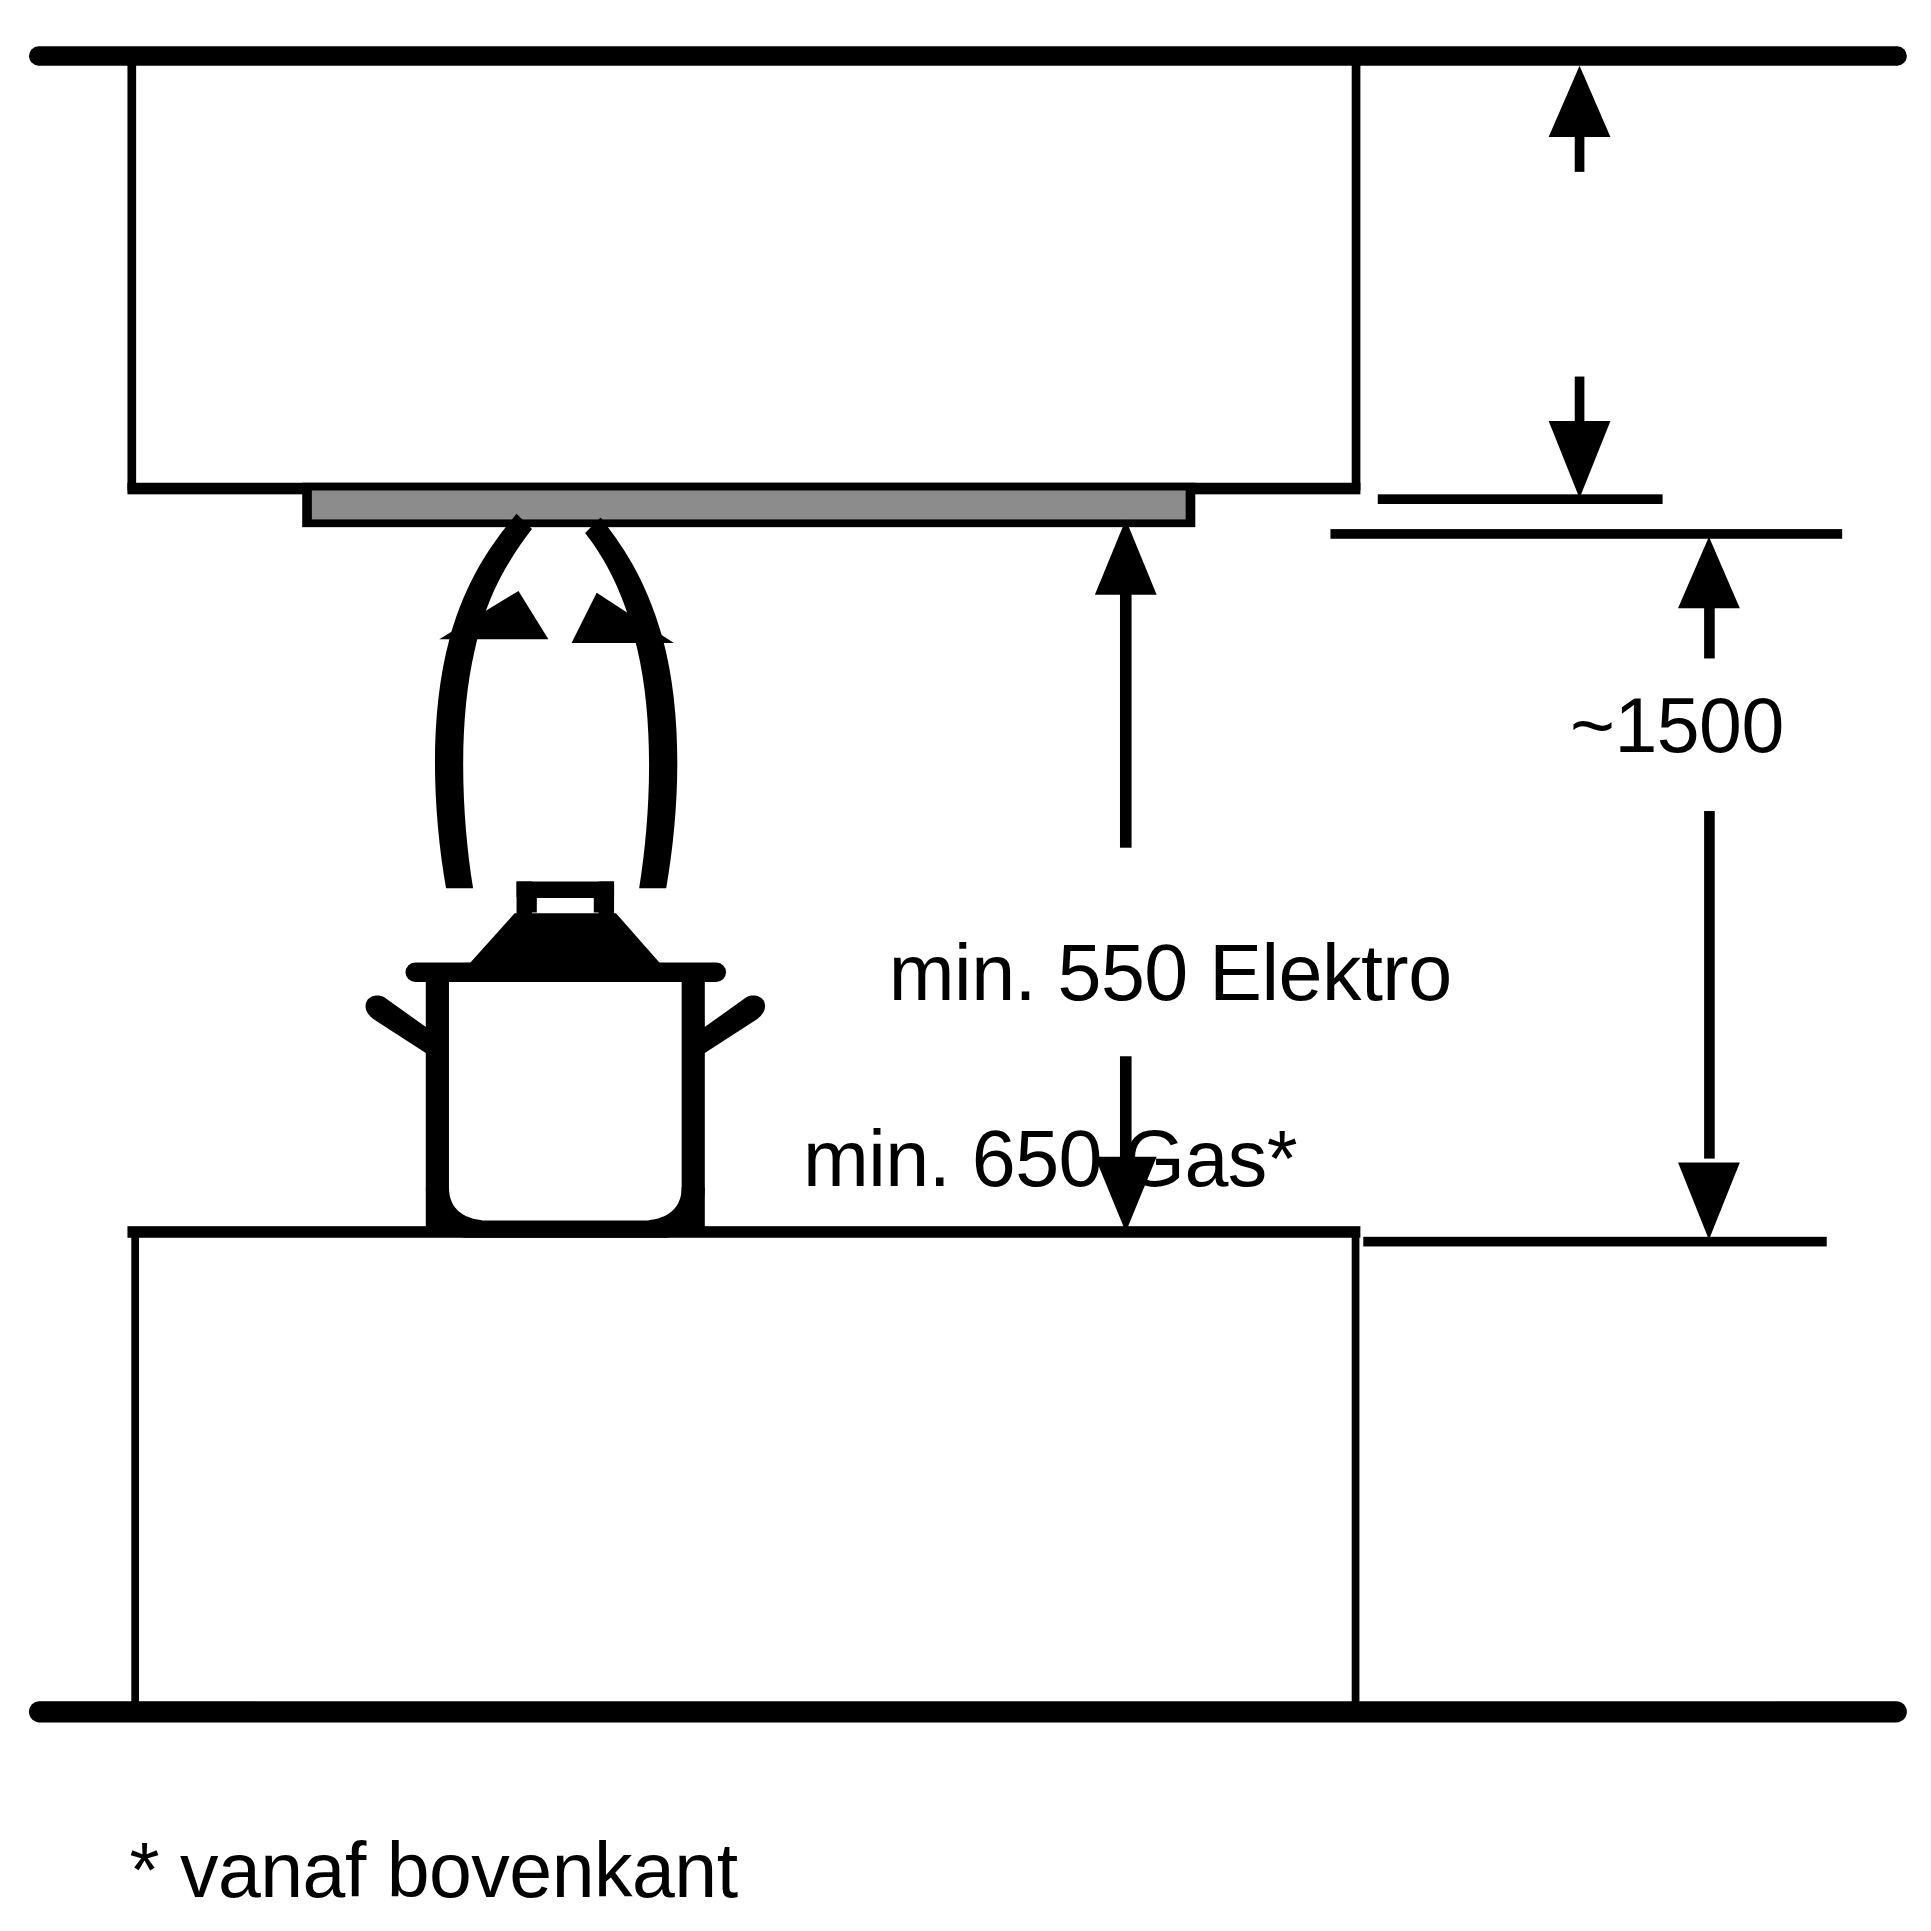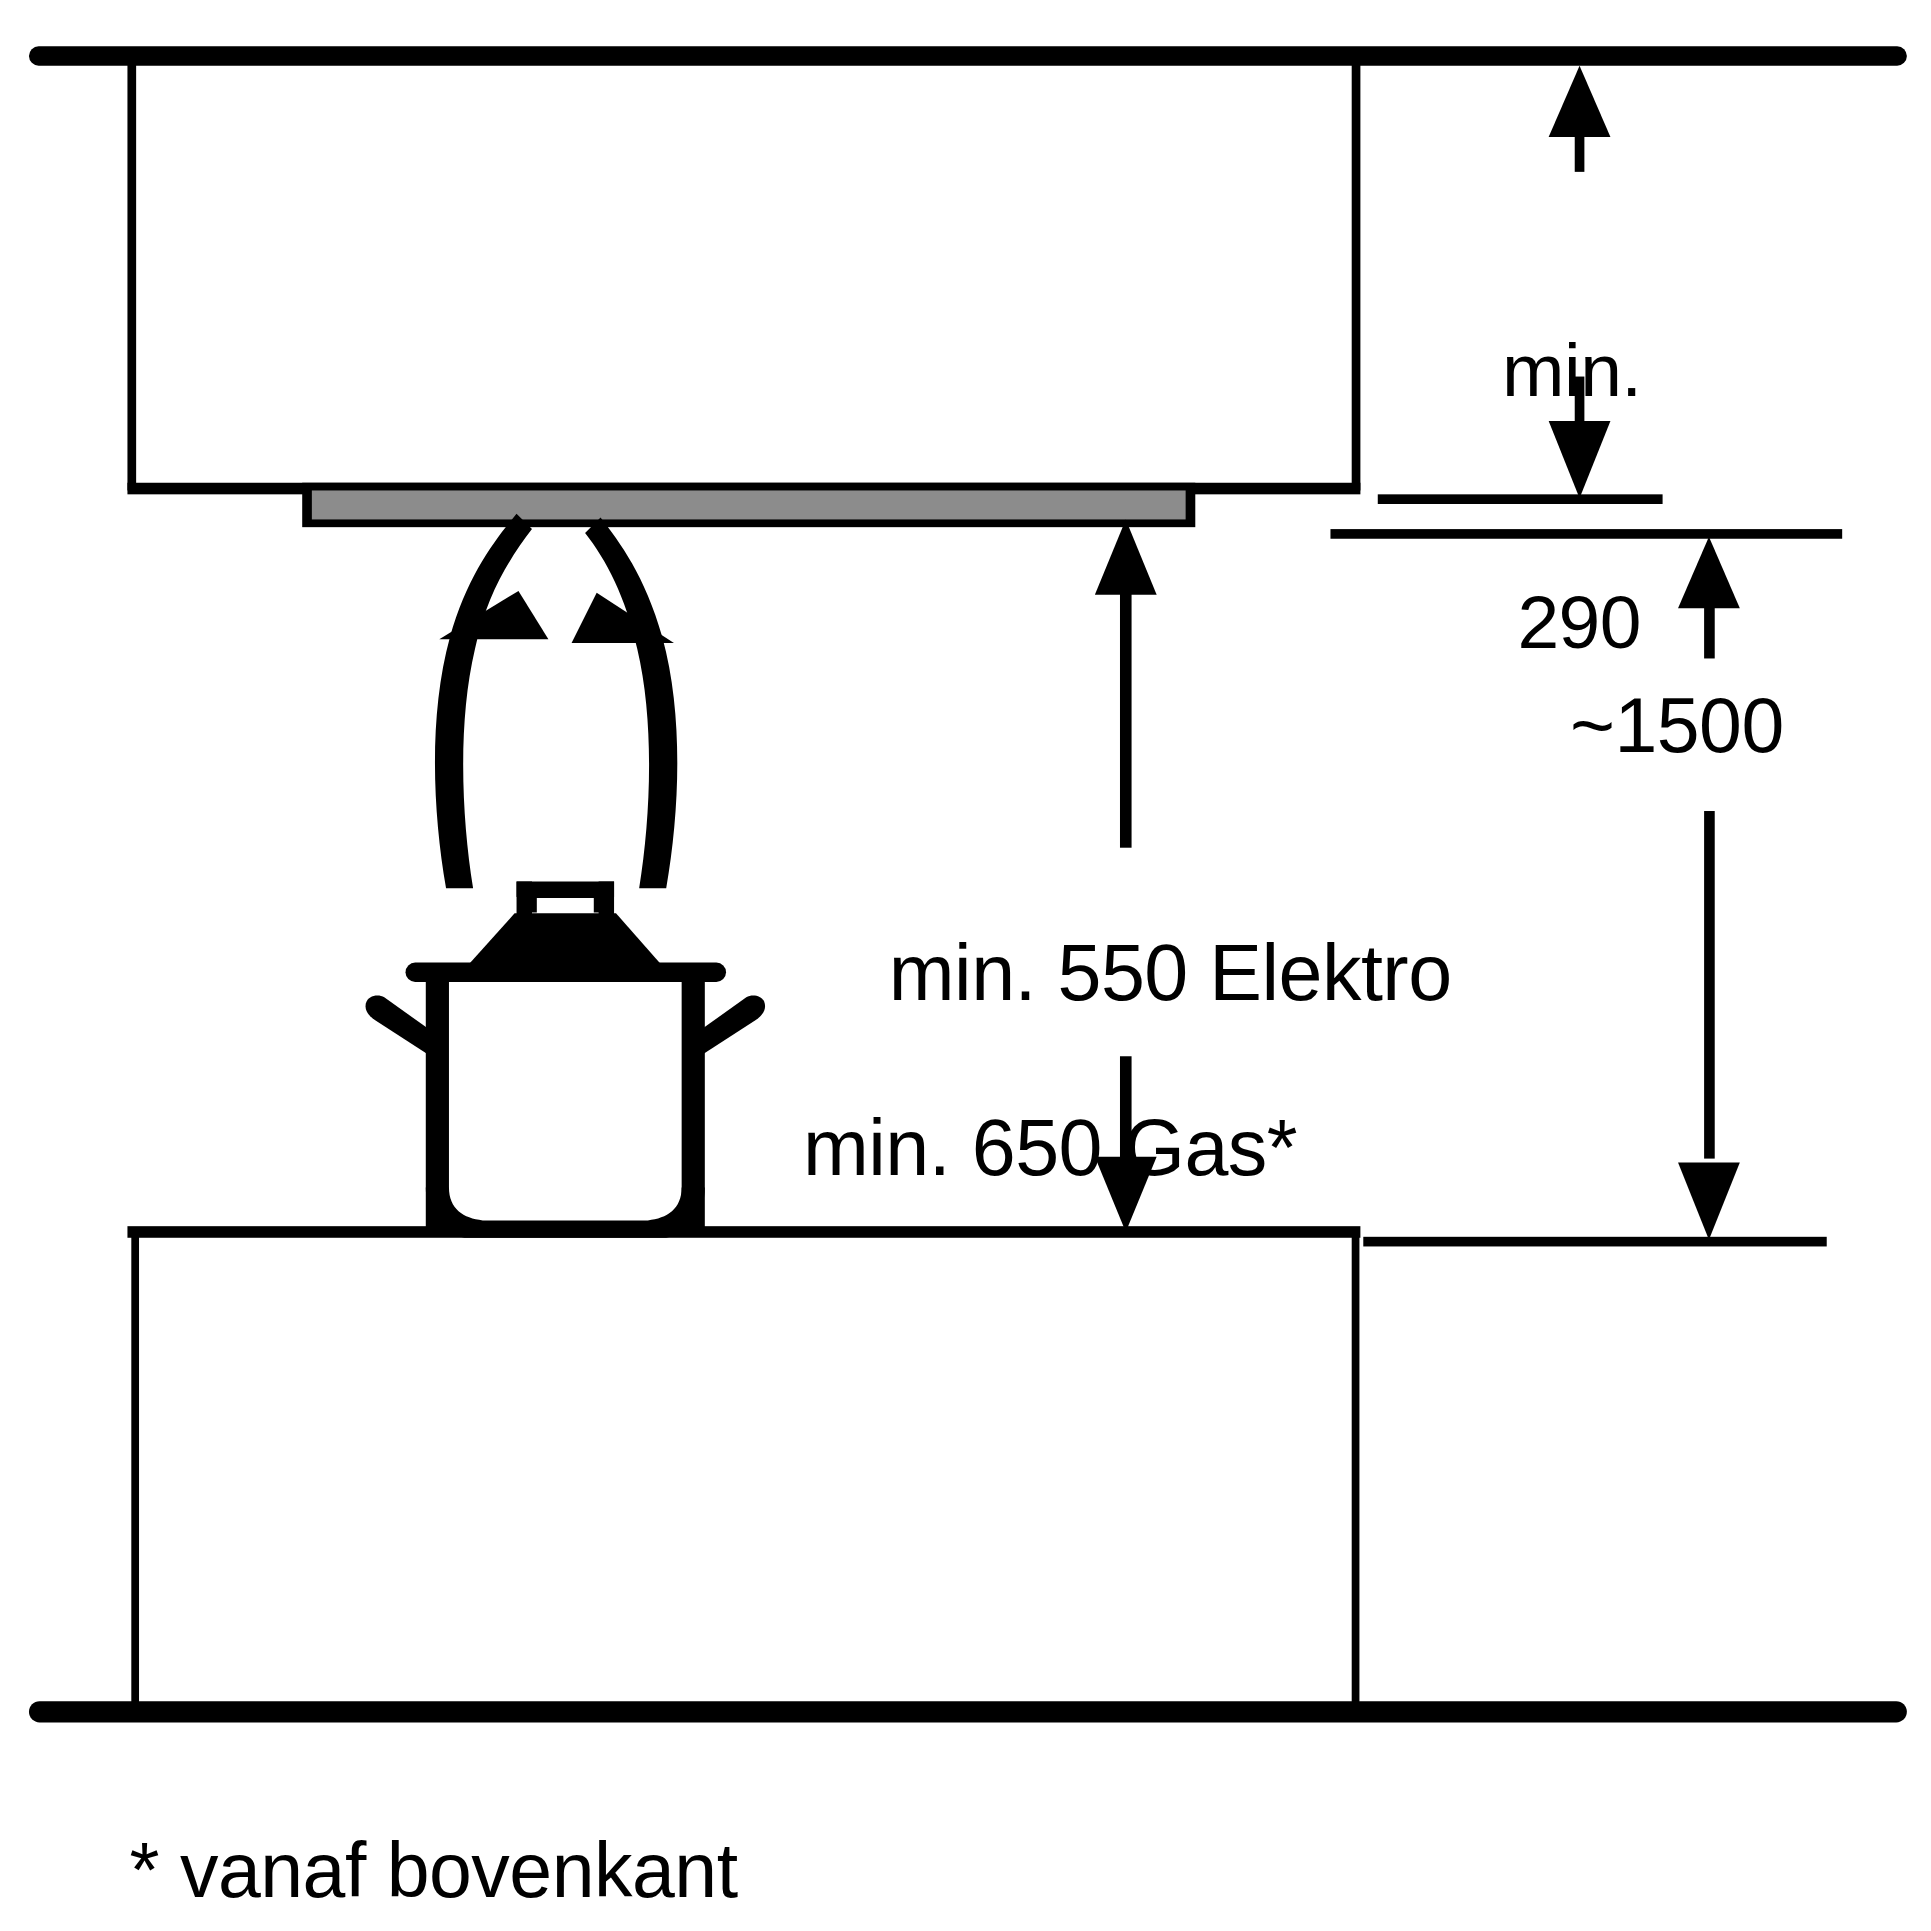--- a/index.html
+++ b/index.html
@@ -45,21 +45,21 @@
   .lbl-1500 {
     left: 1570px;
     top: 687px;
     font-size: 77px;
   }
   .lbl-center {
     left: 803px;
     top: 854px;
     font-size: 79px;
   }
-  .lbl-center .l2 { display: block; margin-top: 17px; }
+  .lbl-center .l2 { display: block; margin-top: 28px; }
   .lbl-footnote {
     left: 46px;
     top: 1755px;
     font-size: 77px;
   }
   .lbl-units {
     left: 1273px;
     top: 1836px;
     font-size: 77px;
   }
@@ -193,24 +193,20 @@
 
       <rect x="1765" y="840" width="11" height="360" fill="#000000"></rect>
 
       <polygon points="1770,1284 1738,1204 1802,1204"></polygon>
 
       <rect x="1412" y="1281" width="480" height="10" fill="#000000"></rect>
     </g>
 
   </svg>
 
-  <div class="lbl lbl-290">
-    <span class="l1">min.</span>
-    <span class="l2">290</span>
-  </div>
 
   <div class="lbl lbl-center">
     <span class="l1">min. 550 Elektro</span>
     <span class="l2">min. 650 Gas*</span>
   </div>
 
   <div class="lbl lbl-1500">~1500</div>
 
   <div class="lbl lbl-footnote">
     <span class="l1">* vanaf bovenkant</span>

